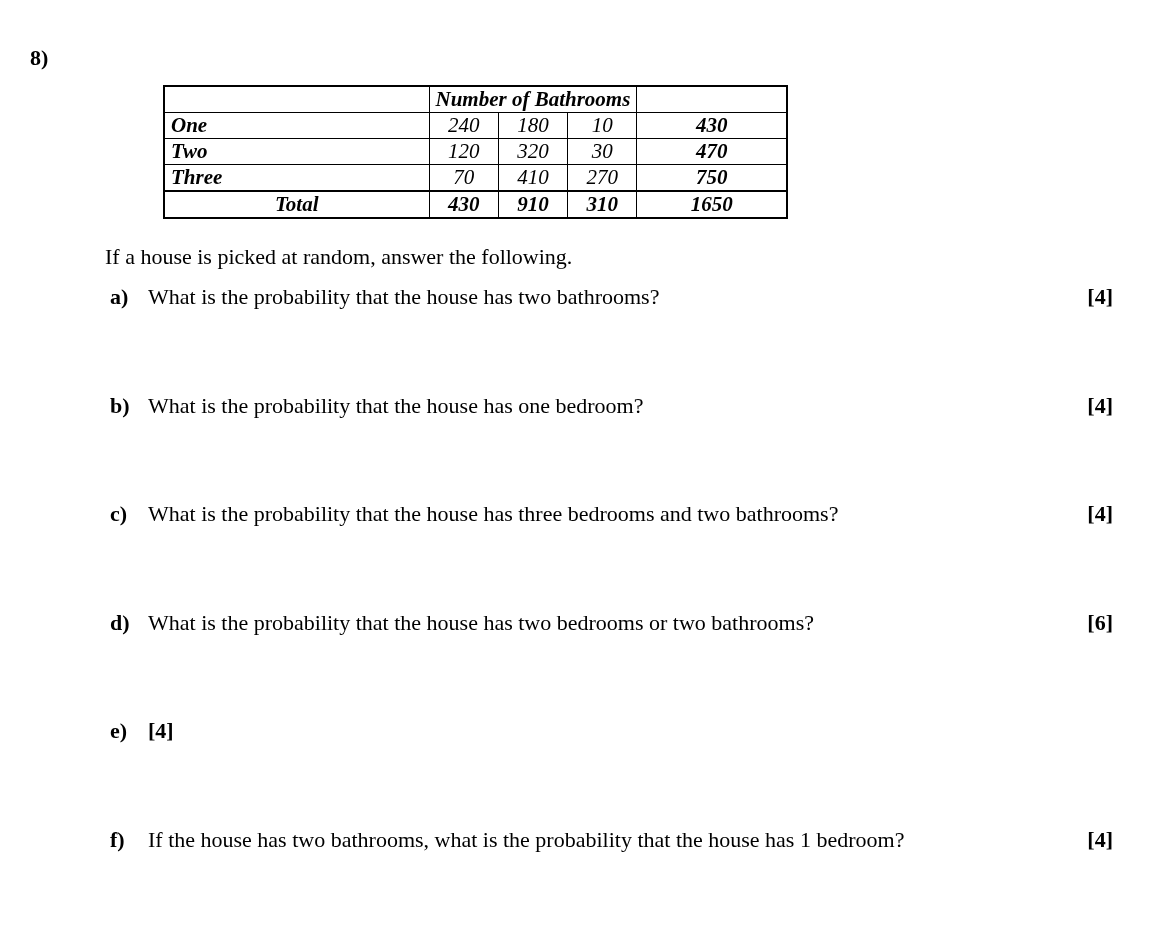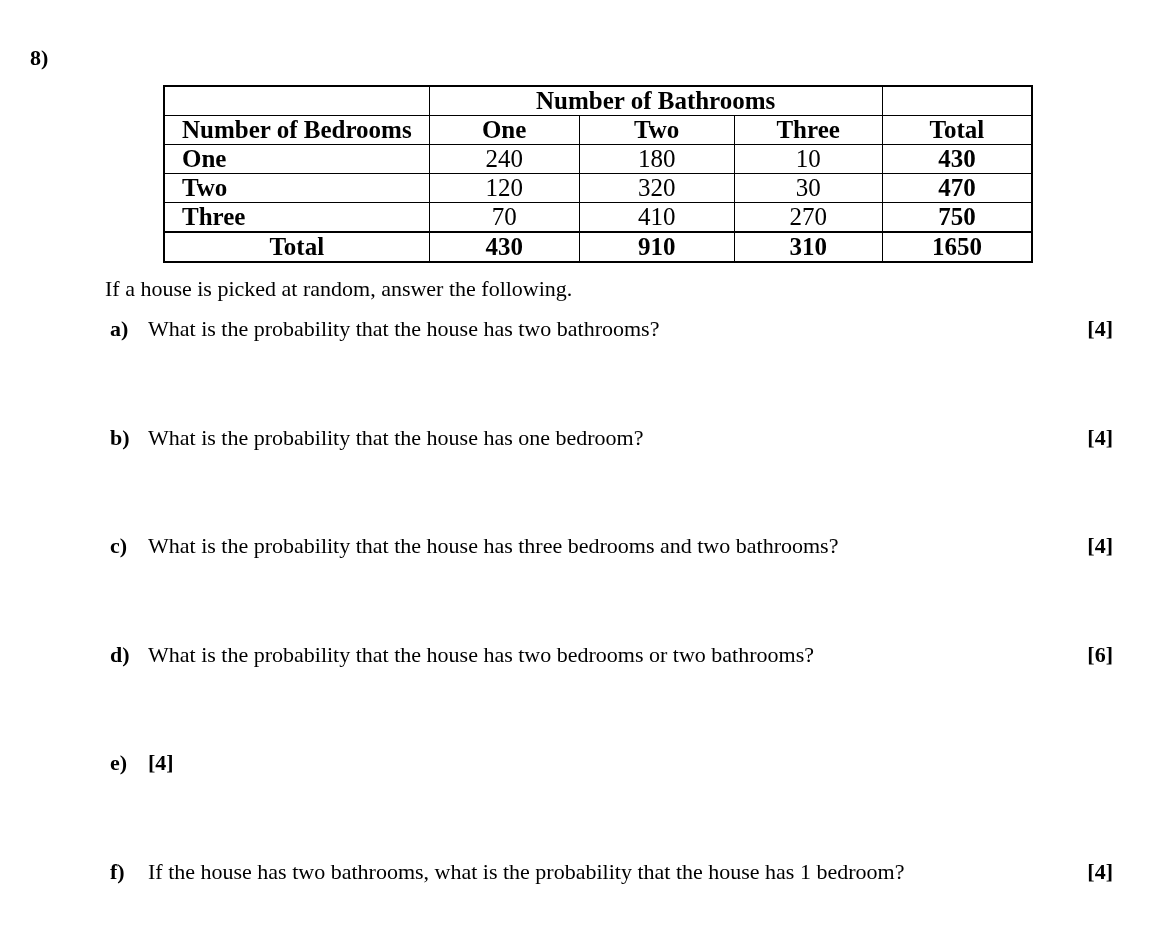--- a/index.html
+++ b/index.html
@@ -9,33 +9,33 @@
     font-family:"Liberation Serif", serif; font-size:22px;
     position:relative; overflow:hidden;
   }
   .prompt { display:flex; padding:44px 28px 0 30px; line-height:1.25; }
   .q-num { font-weight:bold; width:38px; flex:none; }
   .prompt-text { flex:1; }
 
   .table-wrap { margin:13px 0 0 163px; }
   table { border-collapse:collapse; border:2px solid #000; }
   td {
-    border:1px solid #000; height:26px; padding:0 17px;
-    font-size:25px; vertical-align:middle; white-space:nowrap;
+    border:1px solid #000; height:26px; padding:0 6px;
+    font-size:21px; vertical-align:middle; white-space:nowrap;font-style:italic;
   }
   td.c { text-align:center; }
   td.b { font-weight:bold; }
   .col-bed   { width:265px; }
   .col-one   { width:150px; }
   .col-two   { width:155px; }
   .col-three { width:148px; }
   .col-total { width:150px; }
   tr.total-sep td { border-top:2px solid #000; }
 
-  .instruction { margin:12px 0 0 105px; line-height:1.3;font-family:Liberation Serif, serif; }
+  .instruction { margin:24px 0 0 105px; line-height:1.3;font-family:Liberation Serif, serif; }
 
   .subq-list { margin-top:12px; }
   .subq {
     display:flex; align-items:flex-start;
     padding:0 62px 0 110px; margin-bottom:80px; line-height:1.3;
   }
   .subq:last-child { margin-bottom:0; }
   .subq-label { font-weight:bold; width:38px; flex:none; }
   .subq-text { flex:1; padding-right:12px; }
   .subq-marks { font-weight:bold; flex:none; }
@@ -49,27 +49,20 @@
     <span class="q-num">8)</span>
   </div>
 
   <div class="table-wrap">
     <table>
       <tbody>
           <tr>
         <td class="col-bed"></td>
         <td class="c b" colspan="3">Number of Bathrooms</td>
         <td class="col-total"></td>
-      </tr>
-      <tr>
-        <td class="b col-bed">Number of Bedrooms</td>
-        <td class="c b col-one">One</td>
-        <td class="c b col-two">Two</td>
-        <td class="c b col-three">Three</td>
-        <td class="c b col-total">Total</td>
       </tr>
       <tr>
         <td class="b">One</td>
         <td class="c">240</td>
         <td class="c">180</td>
         <td class="c">10</td>
         <td class="c b">430</td>
       </tr>
       <tr>
         <td class="b">Two</td>

